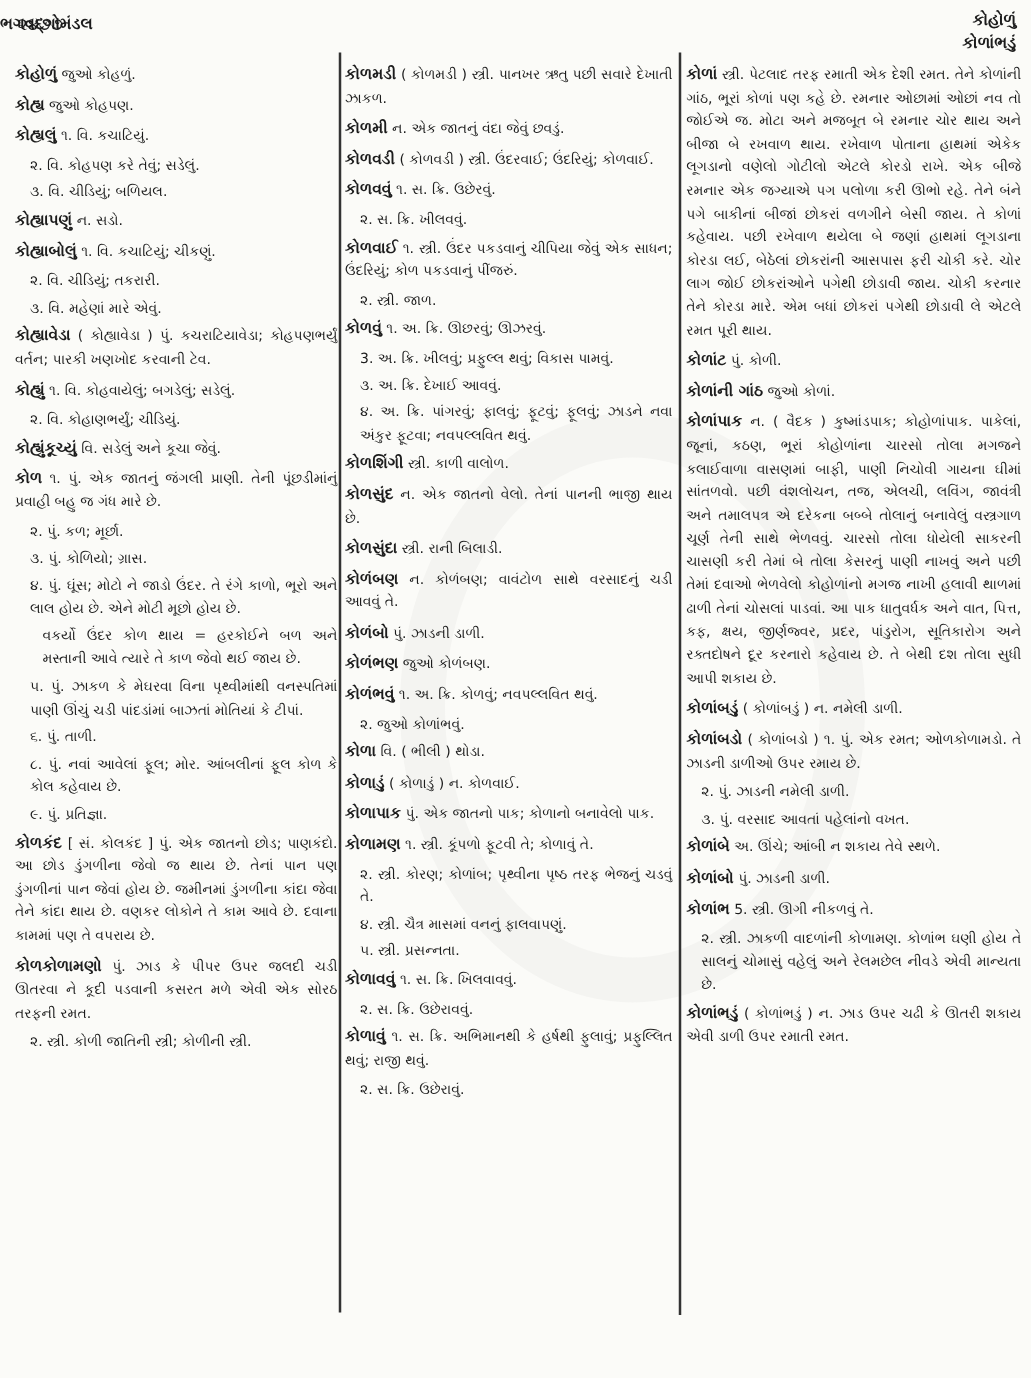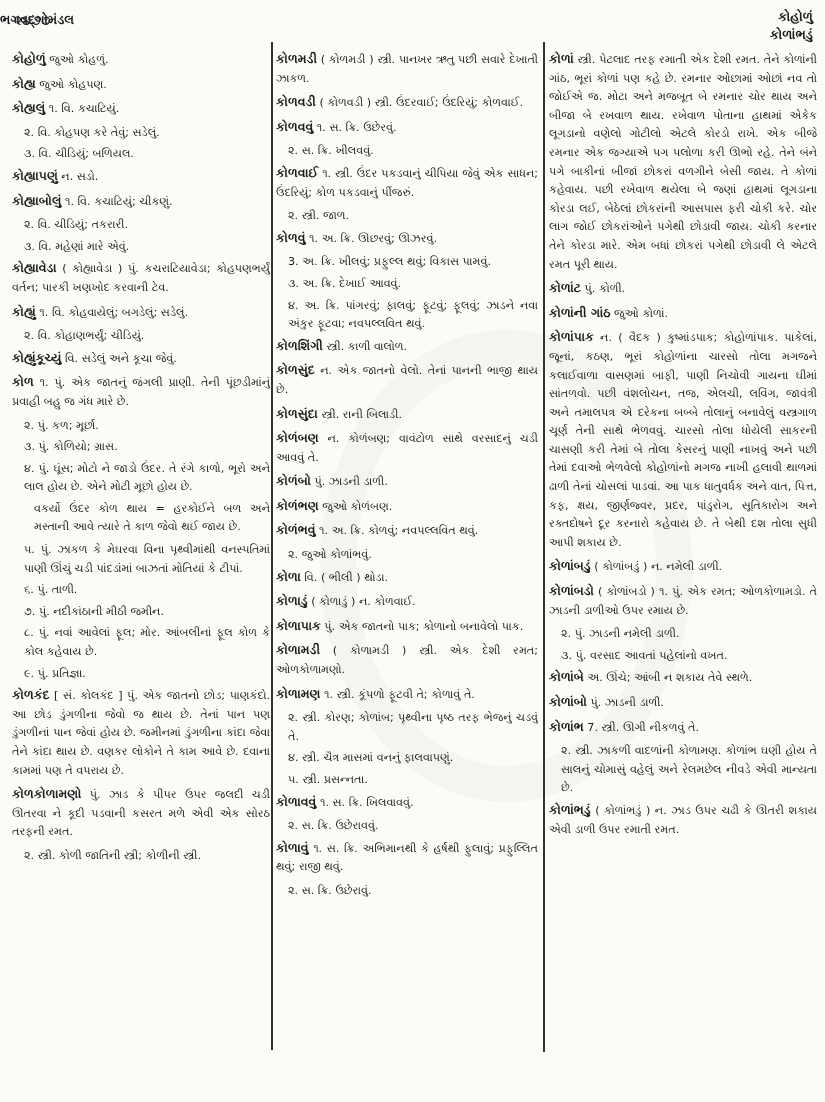--- a/index.html
+++ b/index.html
@@ -83,67 +83,66 @@
       <div class="entry"><span class="headword">કોહ્યું</span> <span class="entry-text">૧. વિ. કોહવાયેલું; બગડેલું; સડેલું.</span></div>
       <div class="sense">૨. વિ. કોહાણભર્યું; ચીડિયું.</div>
       <div class="entry"><span class="headword">કોહ્યુંકૂચ્યું</span> <span class="entry-text">વિ. સડેલું અને કૂચા જેવું.</span></div>
       <div class="entry"><span class="headword">કોળ</span> <span class="entry-text">૧. પું. એક જાતનું જંગલી પ્રાણી. તેની પૂંછડીમાંનું પ્રવાહી બહુ જ ગંધ મારે છે.</span></div>
       <div class="sense">૨. પું. કળ; મૂર્છા.</div>
       <div class="sense">૩. પું. કોળિયો; ગ્રાસ.</div>
       <div class="sense">૪. પું. ઘૂંસ; મોટો ને જાડો ઉંદર. તે રંગે કાળો, ભૂરો અને લાલ હોય છે. એને મોટી મૂછો હોય છે.</div>
       <div class="subsense">વકર્યો ઉંદર કોળ થાય = હરકોઈને બળ અને મસ્તાની આવે ત્યારે તે કાળ જેવો થઈ જાય છે.</div>
       <div class="sense">૫. પું. ઝાકળ કે મેઘરવા વિના પૃથ્વીમાંથી વનસ્પતિમાં પાણી ઊંચું ચડી પાંદડાંમાં બાઝતાં મોતિયાં કે ટીપાં.</div>
       <div class="sense">૬. પું. તાળી.</div>
-      <div class="sense">૭. પું. નદીકાંઠાની મીઠી જમીન.</div>
       <div class="sense">૮. પું. નવાં આવેલાં ફૂલ; મોર. આંબલીનાં ફૂલ કોળ કે કોલ કહેવાય છે.</div>
       <div class="sense">૯. પું. પ્રતિજ્ઞા.</div>
       <div class="entry"><span class="headword">કોળકંદ</span> <span class="entry-text">[ સં. કોલકંદ ] પું. એક જાતનો છોડ; પાણકંદો. આ છોડ ડુંગળીના જેવો જ થાય છે. તેનાં પાન પણ ડુંગળીનાં પાન જેવાં હોય છે. જમીનમાં ડુંગળીના કાંદા જેવા તેને કાંદા થાય છે. વણકર લોકોને તે કામ આવે છે. દવાના કામમાં પણ તે વપરાય છે.</span></div>
       <div class="entry"><span class="headword">કોળકોળામણો</span> <span class="entry-text">પું. ઝાડ કે પીપર ઉપર જલદી ચડી ઊતરવા ને કૂદી પડવાની કસરત મળે એવી એક સોરઠ તરફની રમત.</span></div>
       <div class="sense">૨. સ્ત્રી. કોળી જાતિની સ્ત્રી; કોળીની સ્ત્રી.</div>
     </div>
   <div class="col col-mid">
       <div class="entry"><span class="headword">કોળમડી</span> <span class="entry-text">( કોળમડી ) સ્ત્રી. પાનખર ઋતુ પછી સવારે દેખાતી ઝાકળ.</span></div>
+      <div class="entry"><span class="headword">કોળમી</span> <span class="entry-text">ન. એક જાતનું વંદા જેવું છવડું.</span></div>
       <div class="entry"><span class="headword">કોળવડી</span> <span class="entry-text">( કોળવડી ) સ્ત્રી. ઉંદરવાઈ; ઉંદરિયું; કોળવાઈ.</span></div>
       <div class="entry"><span class="headword">કોળવવું</span> <span class="entry-text">૧. સ. ક્રિ. ઉછેરવું.</span></div>
       <div class="sense">૨. સ. ક્રિ. ખીલવવું.</div>
       <div class="entry"><span class="headword">કોળવાઈ</span> <span class="entry-text">૧. સ્ત્રી. ઉંદર પકડવાનું ચીપિયા જેવું એક સાધન; ઉંદરિયું; કોળ પકડવાનું પીંજરું.</span></div>
       <div class="sense">૨. સ્ત્રી. જાળ.</div>
       <div class="entry"><span class="headword">કોળવું</span> <span class="entry-text">૧. અ. ક્રિ. ઊછરવું; ઊઝરવું.</span></div>
       <div class="sense">3. અ. ક્રિ. ખીલવું; પ્રફુલ્લ થવું; વિકાસ પામવું.</div>
       <div class="sense">૩. અ. ક્રિ. દેખાઈ આવવું.</div>
       <div class="sense">૪. અ. ક્રિ. પાંગરવું; ફાલવું; ફૂટવું; ફૂલવું; ઝાડને નવા અંકુર ફૂટવા; નવપલ્લવિત થવું.</div>
       <div class="entry"><span class="headword">કોળશિંગી</span> <span class="entry-text">સ્ત્રી. કાળી વાલોળ.</span></div>
       <div class="entry"><span class="headword">કોળસુંદ</span> <span class="entry-text">ન. એક જાતનો વેલો. તેનાં પાનની ભાજી થાય છે.</span></div>
       <div class="entry"><span class="headword">કોળસુંદા</span> <span class="entry-text">સ્ત્રી. રાની બિલાડી.</span></div>
       <div class="entry"><span class="headword">કોળંબણ</span> <span class="entry-text">ન. કોળંબણ; વાવંટોળ સાથે વરસાદનું ચડી આવવું તે.</span></div>
       <div class="entry"><span class="headword">કોળંબો</span> <span class="entry-text">પું. ઝાડની ડાળી.</span></div>
       <div class="entry"><span class="headword">કોળંભણ</span> <span class="entry-text">જુઓ કોળંબણ.</span></div>
       <div class="entry"><span class="headword">કોળંભવું</span> <span class="entry-text">૧. અ. ક્રિ. કોળવું; નવપલ્લવિત થવું.</span></div>
       <div class="sense">૨. જુઓ કોળાંભવું.</div>
       <div class="entry"><span class="headword">કોળા</span> <span class="entry-text">વિ. ( ભીલી ) થોડા.</span></div>
       <div class="entry"><span class="headword">કોળાડું</span> <span class="entry-text">( કોળાડું ) ન. કોળવાઈ.</span></div>
       <div class="entry"><span class="headword">કોળાપાક</span> <span class="entry-text">પું. એક જાતનો પાક; કોળાનો બનાવેલો પાક.</span></div>
-      <div class="entry"><span class="headword">કોળામડી</span> <span class="entry-text">( કોળામડી ) સ્ત્રી. એક દેશી રમત; ઓળકોળામણો.</span></div>
       <div class="entry"><span class="headword">કોળામણ</span> <span class="entry-text">૧. સ્ત્રી. કૂંપળો ફૂટવી તે; કોળાવું તે.</span></div>
       <div class="sense">૨. સ્ત્રી. કોરણ; કોળાંબ; પૃથ્વીના પૃષ્ઠ તરફ ભેજનું ચડવું તે.</div>
       <div class="sense">૪. સ્ત્રી. ચૈત્ર માસમાં વનનું ફાલવાપણું.</div>
       <div class="sense">૫. સ્ત્રી. પ્રસન્નતા.</div>
       <div class="entry"><span class="headword">કોળાવવું</span> <span class="entry-text">૧. સ. ક્રિ. ખિલવાવવું.</span></div>
       <div class="sense">૨. સ. ક્રિ. ઉછેરાવવું.</div>
       <div class="entry"><span class="headword">કોળાવું</span> <span class="entry-text">૧. સ. ક્રિ. અભિમાનથી કે હર્ષથી ફુલાવું; પ્રફુલ્લિત થવું; રાજી થવું.</span></div>
       <div class="sense">૨. સ. ક્રિ. ઉછેરાવું.</div>
     </div>
   <div class="col col-right">
       <div class="entry"><span class="headword">કોળાં</span> <span class="entry-text">સ્ત્રી. પેટલાદ તરફ રમાતી એક દેશી રમત. તેને કોળાંની ગાંઠ, ભૂરાં કોળાં પણ કહે છે. રમનાર ઓછામાં ઓછાં નવ તો જોઈએ જ. મોટા અને મજબૂત બે રમનાર ચોર થાય અને બીજા બે રખવાળ થાય. રખેવાળ પોતાના હાથમાં એકેક લૂગડાનો વણેલો ગોટીલો એટલે કોરડો રાખે. એક બીજે રમનાર એક જગ્યાએ પગ પલોળા કરી ઊભો રહે. તેને બંને પગે બાકીનાં બીજાં છોકરાં વળગીને બેસી જાય. તે કોળાં કહેવાય. પછી રખેવાળ થયેલા બે જણાં હાથમાં લૂગડાના કોરડા લઈ, બેઠેલાં છોકરાંની આસપાસ ફરી ચોકી કરે. ચોર લાગ જોઈ છોકરાંઓને પગેથી છોડાવી જાય. ચોકી કરનાર તેને કોરડા મારે. એમ બધાં છોકરાં પગેથી છોડાવી લે એટલે રમત પૂરી થાય.</span></div>
       <div class="entry"><span class="headword">કોળાંટ</span> <span class="entry-text">પું. કોળી.</span></div>
       <div class="entry"><span class="headword">કોળાંની ગાંઠ</span> <span class="entry-text">જુઓ કોળાં.</span></div>
       <div class="entry"><span class="headword">કોળાંપાક</span> <span class="entry-text">ન. ( વૈદક ) કુષ્માંડપાક; કોહોળાંપાક. પાકેલાં, જૂનાં, કઠણ, ભૂરાં કોહોળાંના ચારસો તોલા મગજને કલાઈવાળા વાસણમાં બાફી, પાણી નિચોવી ગાયના ઘીમાં સાંતળવો. પછી વંશલોચન, તજ, એલચી, લવિંગ, જાવંત્રી અને તમાલપત્ર એ દરેકના બબ્બે તોલાનું બનાવેલું વસ્ત્રગાળ ચૂર્ણ તેની સાથે ભેળવવું. ચારસો તોલા ધોયેલી સાકરની ચાસણી કરી તેમાં બે તોલા કેસરનું પાણી નાખવું અને પછી તેમાં દવાઓ ભેળવેલો કોહોળાંનો મગજ નાખી હલાવી થાળમાં ઢાળી તેનાં ચોસલાં પાડવાં. આ પાક ધાતુવર્ધક અને વાત, પિત્ત, કફ, ક્ષય, જીર્ણજ્વર, પ્રદર, પાંડુરોગ, સૂતિકારોગ અને રક્તદોષને દૂર કરનારો કહેવાય છે. તે બેથી દશ તોલા સુધી આપી શકાય છે.</span></div>
       <div class="entry"><span class="headword">કોળાંબડું</span> <span class="entry-text">( કોળાંબડું ) ન. નમેલી ડાળી.</span></div>
       <div class="entry"><span class="headword">કોળાંબડો</span> <span class="entry-text">( કોળાંબડો ) ૧. પું. એક રમત; ઓળકોળામડો. તે ઝાડની ડાળીઓ ઉપર રમાય છે.</span></div>
       <div class="sense">૨. પું. ઝાડની નમેલી ડાળી.</div>
       <div class="sense">૩. પું. વરસાદ આવતાં પહેલાંનો વખત.</div>
       <div class="entry"><span class="headword">કોળાંબે</span> <span class="entry-text">અ. ઊંચે; આંબી ન શકાય તેવે સ્થળે.</span></div>
       <div class="entry"><span class="headword">કોળાંબો</span> <span class="entry-text">પું. ઝાડની ડાળી.</span></div>
-      <div class="entry"><span class="headword">કોળાંભ</span> <span class="entry-text">7. સ્ત્રી. ઊગી નીકળવું તે.</span></div>
+      <div class="entry"><span class="headword">કોળાંભ</span> <span class="entry-text">5. સ્ત્રી. ઊગી નીકળવું તે.</span></div>
       <div class="sense">૨. સ્ત્રી. ઝાકળી વાદળાંની કોળામણ. કોળાંભ ઘણી હોય તે સાલનું ચોમાસું વહેલું અને રેલમછેલ નીવડે એવી માન્યતા છે.</div>
       <div class="entry"><span class="headword">કોળાંભડું</span> <span class="entry-text">( કોળાંભડું ) ન. ઝાડ ઉપર ચઢી કે ઊતરી શકાય એવી ડાળી ઉપર રમાતી રમત.</span></div>
     </div>
 </div>
 
 </body></html>

